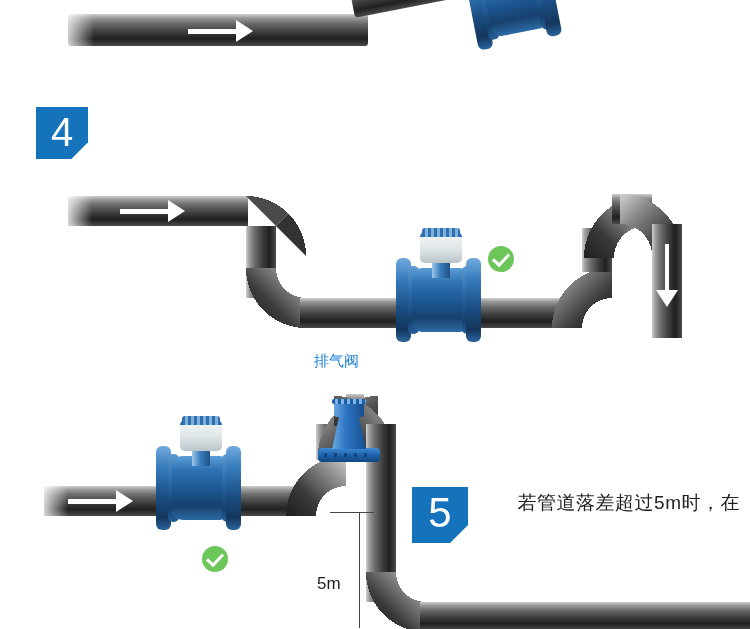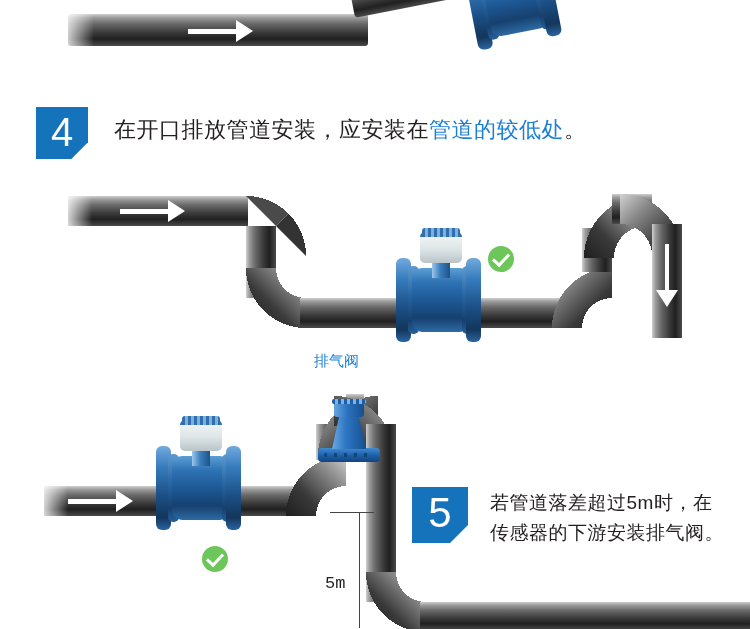--- a/index.html
+++ b/index.html
@@ -26,21 +26,21 @@
   }
   .badge.b5{width:56px;height:56px;font-size:42px;line-height:52px;}
   .step-text{
     font-size:22px;color:#231f20;letter-spacing:.5px;
     white-space:nowrap;
   }
   .step-text .hl{color:#1b7fd4;}
   #step4{left:36px;top:107px;}
   #step4 .step-text{margin-left:26px;margin-top:8px;}
   #step5{left:412px;top:487px;}
-  #step5 .step-text{margin-left:22px;margin-top:1px;font-size:19px;line-height:30px;white-space:normal;width:250px;}
+  #step5 .step-text{margin-left:22px;margin-top:1px;font-size:19px;line-height:30px;white-space:normal;width:250px;text-align:right;}
 
   
   .pipe-h{
     position:absolute;
     background:linear-gradient(to bottom,#cfcfcf 0%,#9a9a9a 12%,#6a6a6a 30%,#3a3a3a 58%,#202020 78%,#4a4a4a 100%);
   }
   .pipe-v{
     position:absolute;
     background:linear-gradient(to right,#cfcfcf 0%,#9a9a9a 12%,#6a6a6a 30%,#3a3a3a 58%,#202020 78%,#4a4a4a 100%);
   }
@@ -150,23 +150,20 @@
         <div class="fl2 l"></div>
       <div class="body"></div>
       <div class="fl2 r"></div>
         <div class="fl r"></div>
 
     </div>
   </div>
 
   <div class="step-row" id="step4">
     <div class="badge">4</div>
-    <div class="step-text">
-      <span>在开口排放管道安装，应安装在</span><span class="hl">管道的较低处</span><span>。</span>
-    </div>
   </div>
 
   <div>
 
     <div class="pipe-h" style="left:68px;top:196px;width:180px;height:30px;"></div>
     <div class="fade-l" style="left:62px;top:194px;width:30px;height:36px;"></div>
 
     <div style="position:absolute;left:246px;top:196px;width:48px;height:50px;
                 border:30px solid transparent;
                 border-top-color:#4a4a4a;border-right-color:#333;
@@ -270,24 +267,23 @@
     <div class="valve" style="left:318px;top:396px;width:62px;height:66px;">
       <div class="base"></div>
         <div class="cone"></div>
       <div class="top"></div>
         <div class="bolts"></div>
     </div>
     <div class="valve-label" style="left:314px;top:352px;">排气阀</div>
 
     <div class="dim-line" style="left:330px;top:512px;width:44px;height:1px;"></div>
     <div class="dim-line" style="left:359px;top:512px;width:1px;height:116px;"></div>
-    <div class="dim-label" style="left:325px;top:574px;font-family:Liberation Mono, monospace;">5m</div>
+    <div class="dim-label" style="left:317px;top:574px;">5m</div>
   </div>
 
   <div class="step-row" id="step5">
     <div class="badge b5">5</div>
     <div class="step-text">
       <div>若管道落差超过5m时，在</div>
-      <div>传感器的下游安装排气阀。</div>
     </div>
   </div>
 
 </div>
 
 </body></html>

